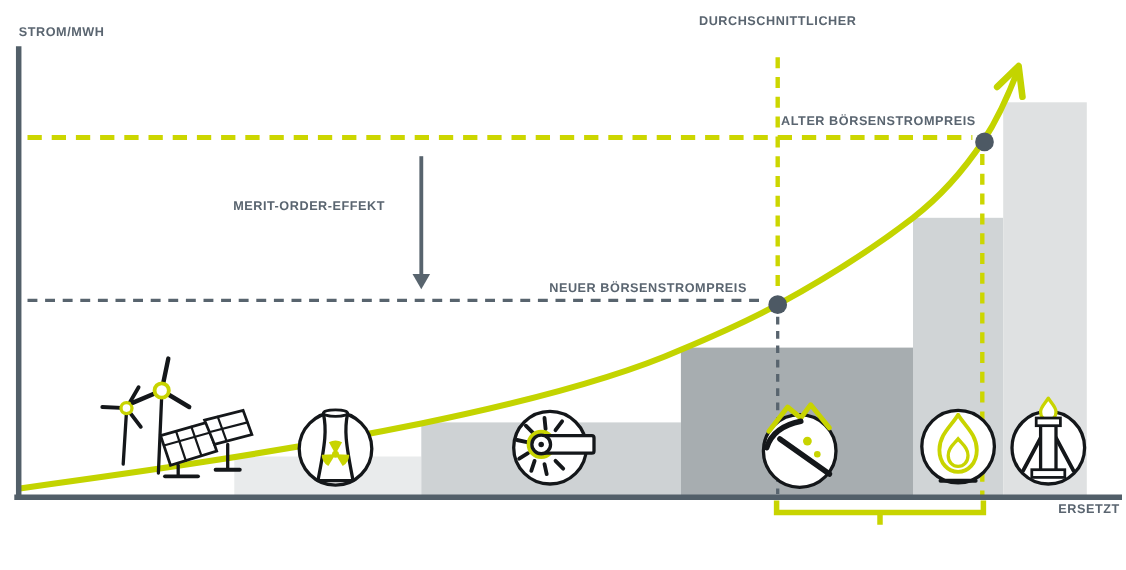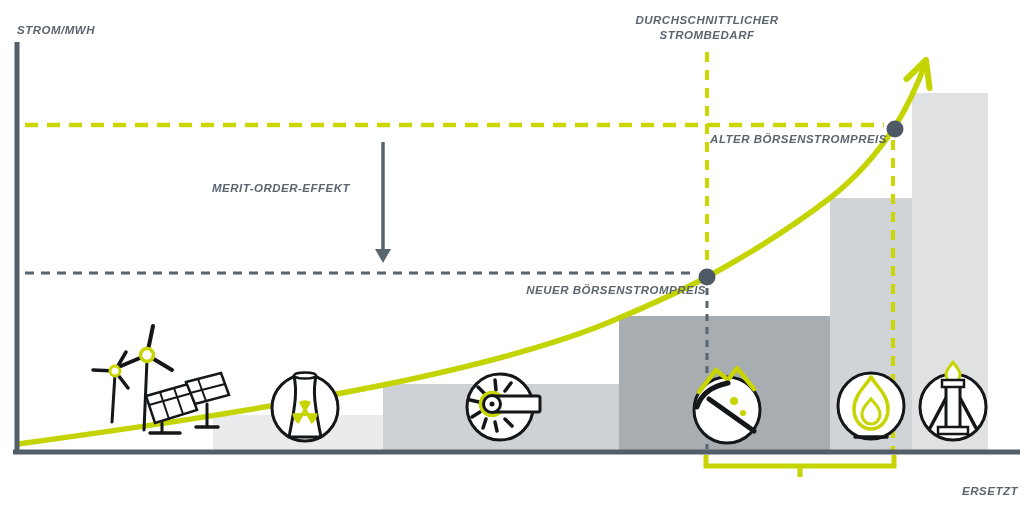--- a/index.html
+++ b/index.html
@@ -9,24 +9,24 @@
     --ink:#14171a;
   }
   html,body{margin:0;padding:0;background:#fff;}
   #stage{
     position:relative;width:1024px;height:518px;background:#fff;overflow:hidden;
     font-family:"Liberation Sans",sans-serif;
   }
   .bar{position:absolute;bottom:66px;}
   .lbl{
     position:absolute;color:var(--text);font-size:11.5px;font-weight:700;
-    letter-spacing:.5px;line-height:15px;white-space:nowrap;font-style:italic;
+    letter-spacing:.5px;line-height:15px;white-space:nowrap;
   }
   .lbl.center{text-align:center;white-space:normal;}
-  .lbl.right{text-align:right;margin-top:28px;}
+  .lbl.right{text-align:right;}
   svg{position:absolute;left:0;top:0;}
   .stack{display:block;}
 </style>
 </head>
 <body>
 
 <div id="stage">
 
   <div class="bar" style="left: 213px; width: 170px; height: 37px; background-color: rgb(233, 235, 236);"></div>
   <div class="bar" style="left: 383px; width: 236px; height: 68px; background-color: rgb(206, 210, 212);"></div>
@@ -152,26 +152,25 @@
     <g>
       <circle cx="707" cy="277" r="8.5" fill="#4d5964"></circle>
       <circle cx="895" cy="129" r="8.5" fill="#4d5964"></circle>
     </g>
   </svg>
 
   <div class="lbl" style="left:17px;top:23px;">STROM/MWH</div>
 
   <div class="lbl center" style="left:607px;top:13px;width:200px;">
     <span class="stack">DURCHSCHNITTLICHER</span>
-    <span class="stack">STROMBEDARF</span>
   </div>
 
   <div class="lbl right" style="right:137px;top:104px;">ALTER BÖRSENSTROMPREIS</div>
 
   <div class="lbl" style="left:212px;top:181px;">MERIT-ORDER-EFFEKT</div>
 
-  <div class="lbl right" style="right:318px;top:255px;">NEUER BÖRSENSTROMPREIS</div>
+  <div class="lbl right" style="right:345px;top:255px;">NEUER BÖRSENSTROMPREIS</div>
 
 
 
   <div class="lbl right" style="right:6px;top:456px;">ERSETZT</div>
 
 </div>
 
 </body></html>

